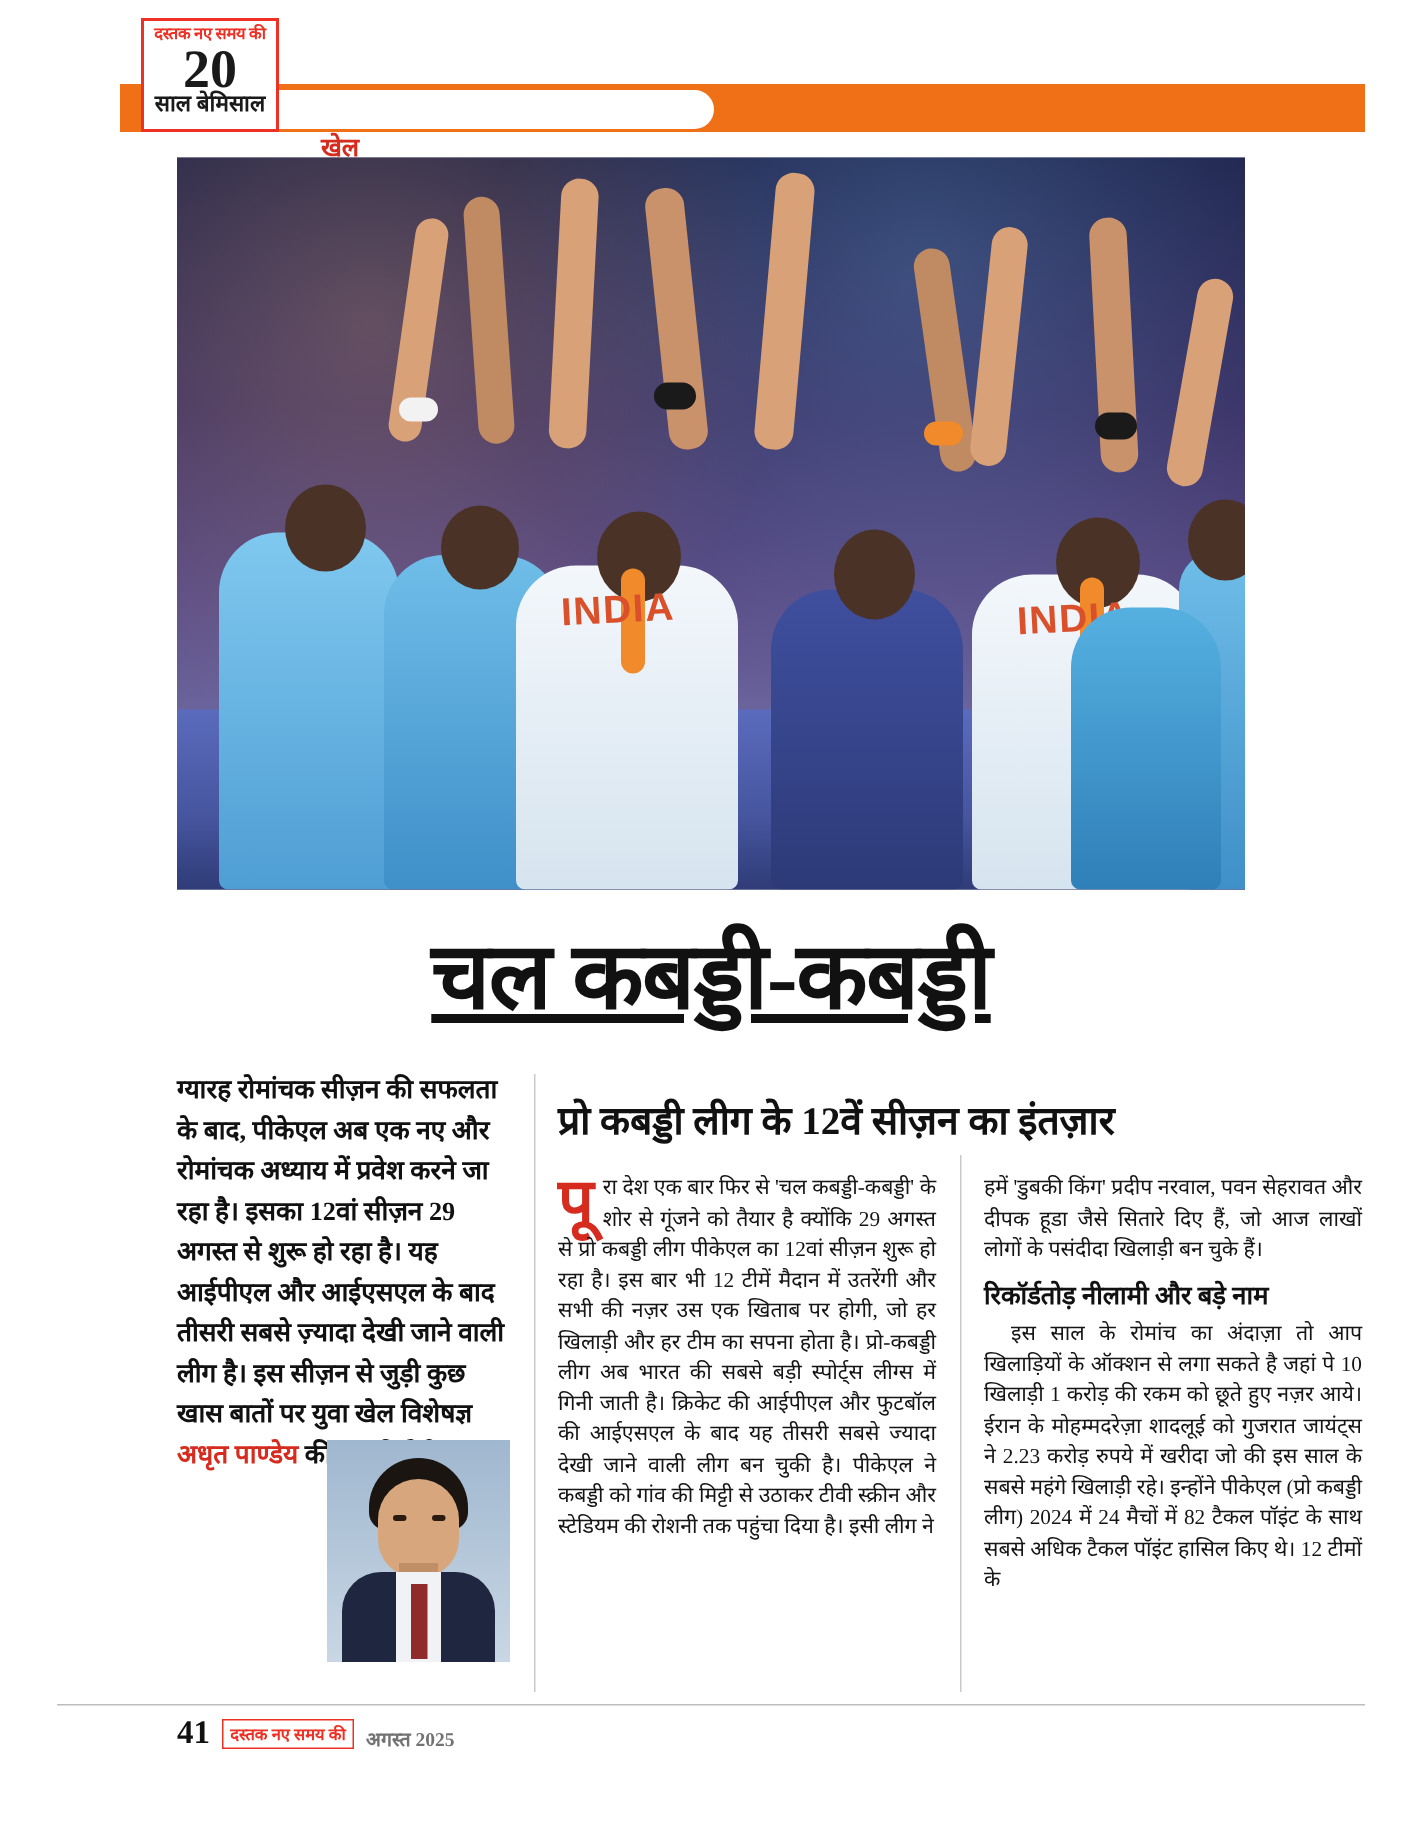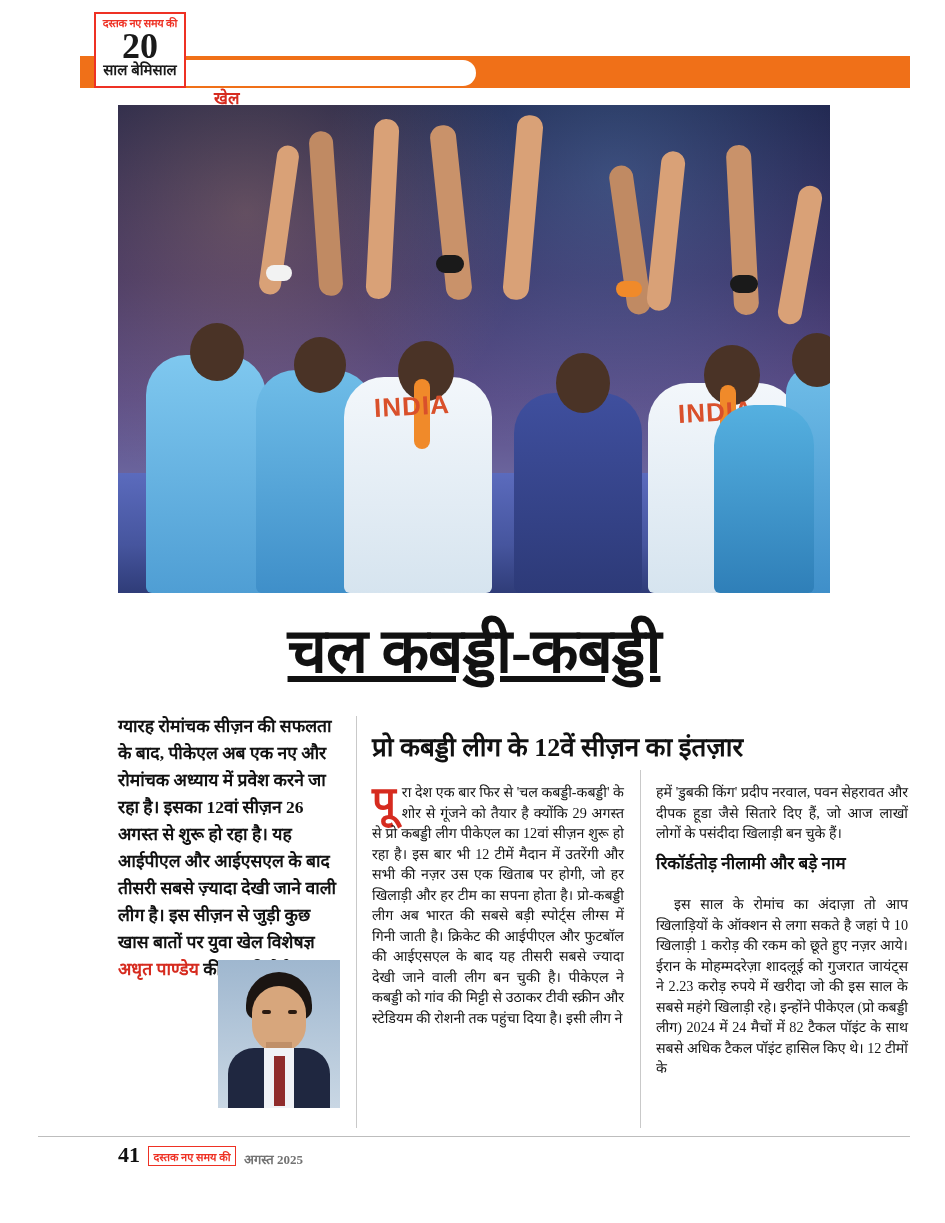--- a/index.html
+++ b/index.html
@@ -293,21 +293,21 @@
     line-height: 36px;
     font-weight: bold;
     color: #d62b1f;
     margin: 2px 6px 0 0;
   }
   .subsec {
     font-family: "Liberation Serif", serif;
     font-size: 17px;
     font-weight: bold;
     color: #111111;
-    margin: 10px 0 20px 0;
+    margin: 10px 0 5px 0;
   }
 
   
   .footer-rule {
     position: absolute;
     left: 38px;
     top: 1136px;
     width: 872px;
     height: 1px;
     background: #bdbdbd;
@@ -403,21 +403,21 @@
 
     <div class="ph-fig" style="left:668px;top:262px;width:52px;height:226px;background:linear-gradient(180deg,#6fbde8,#3f8fc9);"></div>
     <div class="ph-head" style="left:674px;top:228px;width:50px;height:54px;"></div>
 
     <div class="ph-fig" style="left:596px;top:300px;width:100px;height:188px;background:linear-gradient(180deg,#55b0e0,#2f7fb8);"></div>
   </div>
 
   <div class="headline">चल कबड्डी-कबड्डी</div>
 
   <div class="standfirst">
-    <span>ग्यारह रोमांचक सीज़न की सफलता के बाद, पीकेएल अब एक नए और रोमांचक अध्याय में प्रवेश करने जा रहा है। इसका 12वां सीज़न 26 अगस्त से शुरू हो रहा है। यह आईपीएल और आईएसएल के बाद तीसरी सबसे ज़्यादा देखी जाने वाली लीग है। इस सीज़न से जुड़ी कुछ खास बातों पर युवा खेल विशेषज्ञ </span><span class="byline-name">अधृत पाण्डेय</span><span> की एक रिपोर्ट।</span>
+    <span>ग्यारह रोमांचक सीज़न की सफलता के बाद, पीकेएल अब एक नए और रोमांचक अध्याय में प्रवेश करने जा रहा है। इसका 12वां सीज़न 29 अगस्त से शुरू हो रहा है। यह आईपीएल और आईएसएल के बाद तीसरी सबसे ज़्यादा देखी जाने वाली लीग है। इस सीज़न से जुड़ी कुछ खास बातों पर युवा खेल विशेषज्ञ </span><span class="byline-name">अधृत पाण्डेय</span><span> की एक रिपोर्ट।</span>
   </div>
 
   <div class="author-photo">
     <div class="ap-hair"></div>
     <div class="ap-face"></div>
     <div class="ap-eye" style="left:44px;"></div>
     <div class="ap-eye" style="left:70px;"></div>
     <div class="ap-neck"></div>
     <div class="ap-body"></div>
     <div class="ap-shirt"></div>

